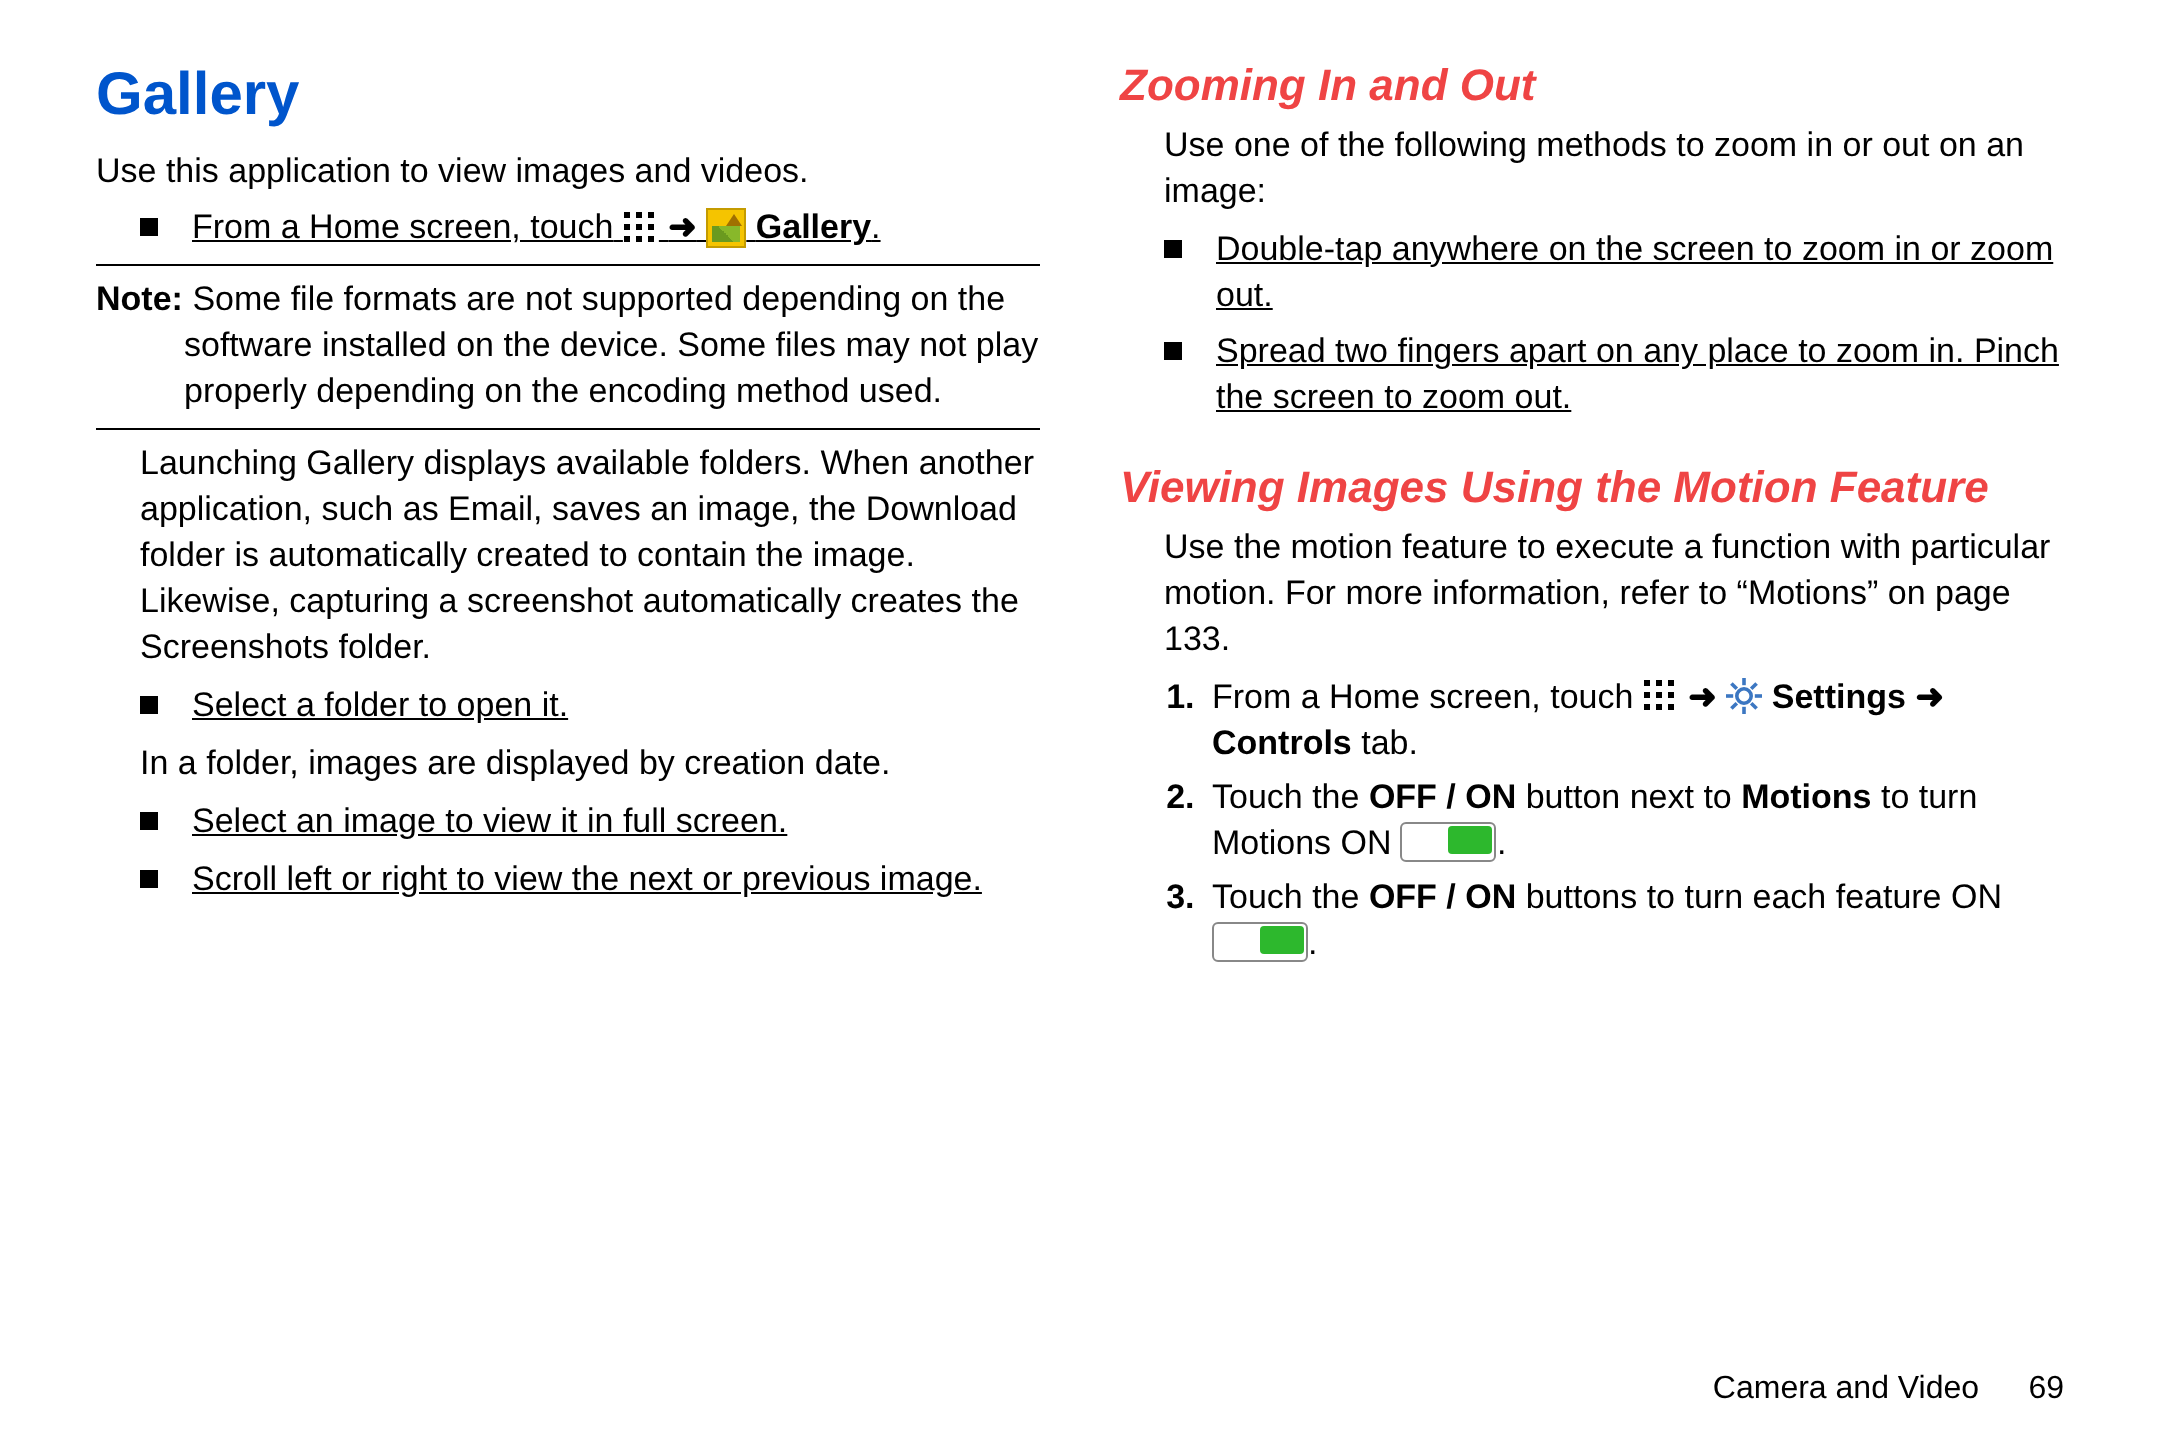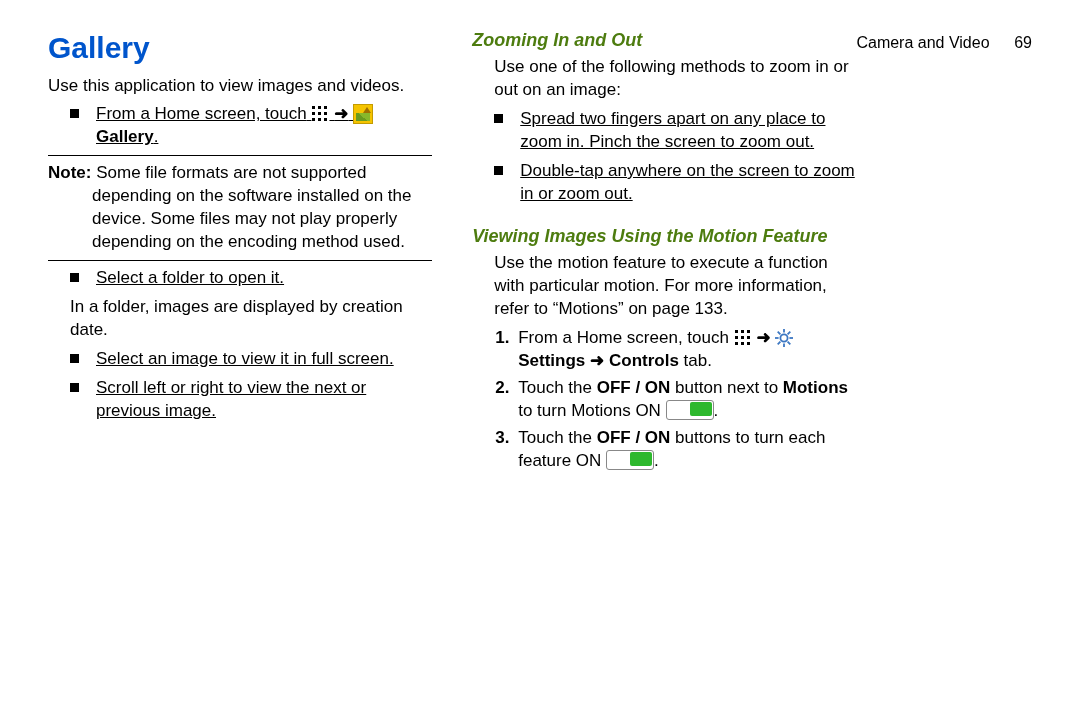--- a/index.html
+++ b/index.html
@@ -2,26 +2,26 @@
 <html><head>
 <meta charset="utf-8">
 <style>
   html,body{margin:0;padding:0;background:#fff;}
   .page{
     width:1080px;height:720px;
     box-sizing:border-box;
     padding:28px 48px 16px 48px;
     font-family:Arial,Helvetica,sans-serif;
     color:#000;
-    display:flex;flex-direction:row;justify-content:flex-end;
+    display:flex;flex-direction:column;justify-content:flex-end;
   }
   .cols{flex:1;display:flex;gap:40px;}
   .col{flex:1;font-size:17px;line-height:1.35;}
   .h1{font-size:30px;font-weight:bold;color:#0055cc;margin:0 0 6px 0;}
-  .sub{font-size:18px;font-weight:bold;font-style:italic;color:#4d7c0f;margin:18px 0 4px 0;}
+  .sub{font-size:22px;font-weight:bold;font-style:italic;color:#ef4444;margin:18px 0 4px 0;}
   .para{margin:4px 0;}
   .indent{padding-left:22px;}
   ul.bullets{list-style:none;padding-left:22px;margin:6px 0;text-decoration:underline;}
   ul.bullets li{position:relative;padding-left:26px;margin:6px 0;}
   ul.bullets li::before{content:"";position:absolute;left:0;top:6px;width:9px;height:9px;background:#000;}
   .note-rule{border:none;border-top:1.5px solid #000;margin:6px 0;}
   .noteblk{padding-left:44px;text-indent:-44px;}
   ol.steps{list-style:decimal;padding-left:42px;margin:6px 0;}
   ol.steps li{margin:4px 0;padding-left:4px;}
   ol.steps li::marker{font-weight:bold;}
@@ -64,37 +64,38 @@
       </li>
     </ul>
 
     <hr class="note-rule">
     <div class="para noteblk">
       <span class="b">Note:</span>
       <span>Some file formats are not supported depending on the software installed on the device. Some files may not play properly depending on the encoding method used.</span>
     </div>
     <hr class="note-rule">
 
+    <div class="para indent">Launching Gallery displays available folders. When another application, such as Email, saves an image, the Download folder is automatically created to contain the image. Likewise, capturing a screenshot automatically creates the Screenshots folder.</div>
 
     <ul class="bullets">
       <li>Select a folder to open it.</li>
     </ul>
     <div class="para indent">In a folder, images are displayed by creation date.</div>
     <ul class="bullets">
       <li>Select an image to view it in full screen.</li>
       <li>Scroll left or right to view the next or previous image.</li>
     </ul>
   </div>
 
   <div class="col">
     <div class="sub" style="margin-top:0">Zooming In and Out</div>
     <div class="para indent">Use one of the following methods to zoom in or out on an image:</div>
     <ul class="bullets">
+      <li>Double-tap anywhere on the screen to zoom in or zoom out.</li>
       <li>Spread two fingers apart on any place to zoom in. Pinch the screen to zoom out.</li>
-      <li>Double-tap anywhere on the screen to zoom in or zoom out.</li>
     </ul>
 
     <div class="sub">Viewing Images Using the Motion Feature</div>
     <div class="para indent">
       <span>Use the motion feature to execute a function with particular motion. For more information, refer to </span><span class="i">“Motions”</span><span> on page 133.</span>
     </div>
 
     <ol class="steps">
       <li>
         <span>From a Home screen, touch</span>

